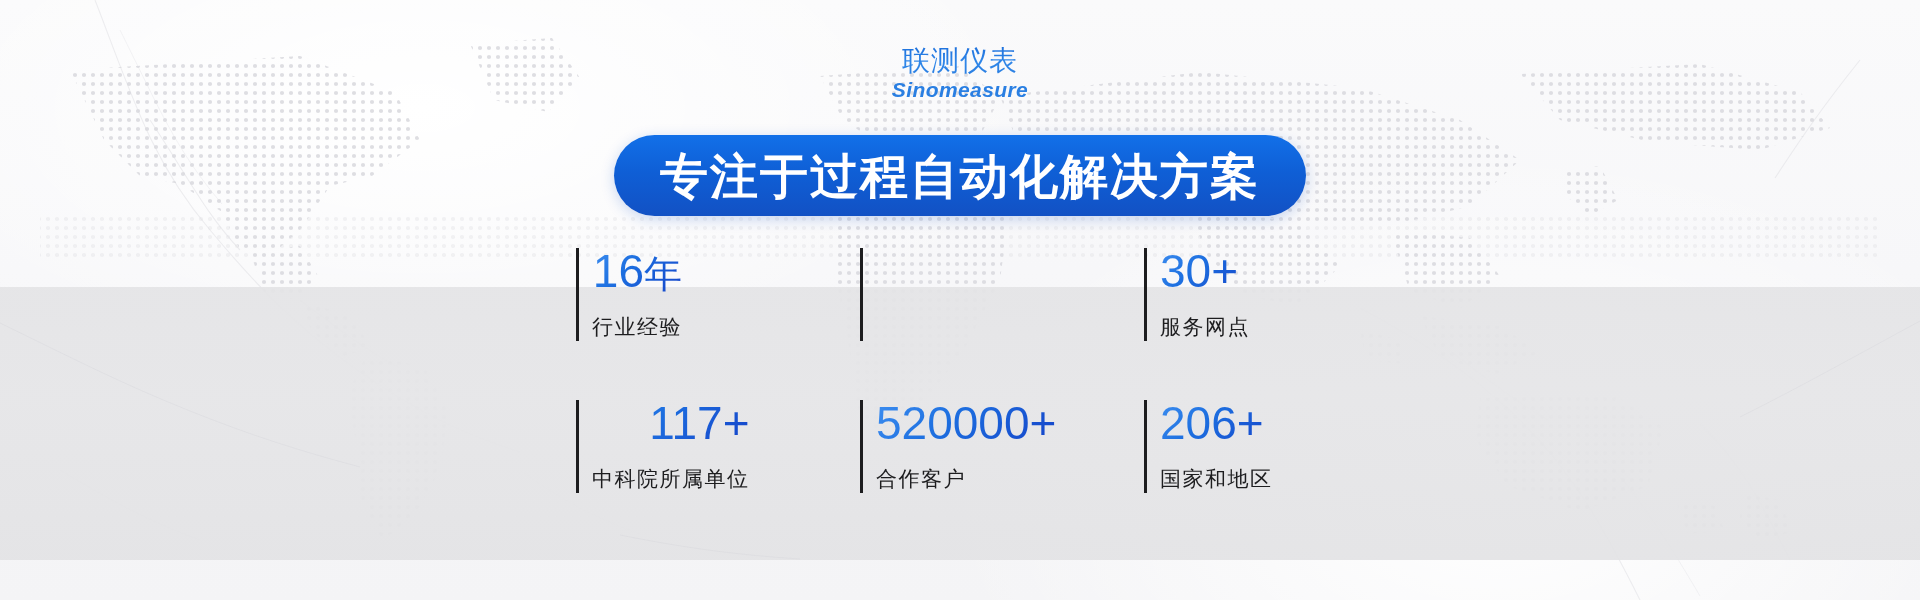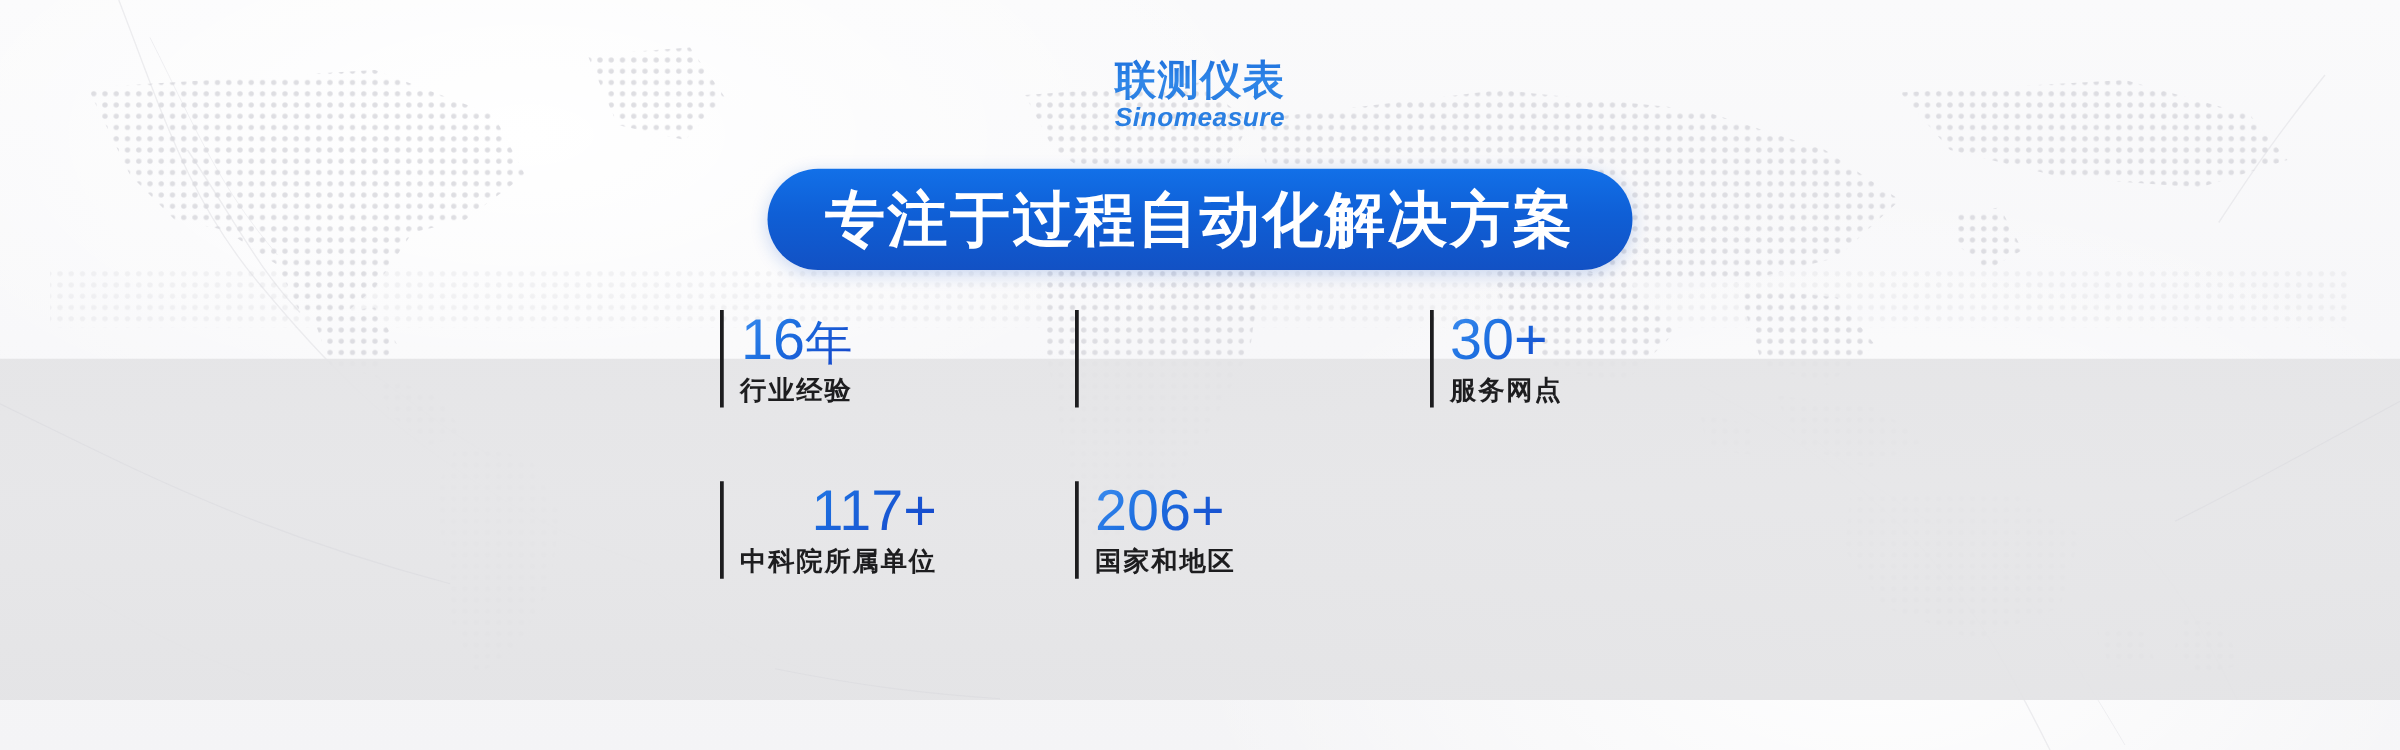--- a/index.html
+++ b/index.html
@@ -70,22 +70,22 @@
     left: 0;
     right: 0;
     top: 47px;
     text-align: center;
     line-height: 1;
     user-select: none;
   }
   .logo-cn {
     display: block;
     font-family: "DejaVu Sans", "Liberation Sans", sans-serif;
-    font-size: 33px;
-    font-weight: 700;
+    font-size: 28px;
+    font-weight: 400;
     letter-spacing: 1px;
     color: #1e6fd9;
     background: linear-gradient(180deg, #1f72dd 0%, #2f86e8 55%, #2a7fe2 100%);
     -webkit-background-clip: text;
     background-clip: text;
     -webkit-text-fill-color: transparent;
   }
   .logo-en {
     display: block;
     margin-top: 4px;
@@ -171,24 +171,24 @@
     -webkit-background-clip: text;
     background-clip: text;
     -webkit-text-fill-color: transparent;
     color: #1a5fd6;
   }
   .stat-value .cn-unit {
     font-family: "DejaVu Sans", "Liberation Sans", sans-serif;
     font-size: 38px;
   }
   .stat-label {
-    margin-top: 3px;
+    margin-top: 18px;
     font-family: "DejaVu Sans", "Liberation Sans", sans-serif;
     font-size: 21px;
-    font-weight: 700;
+    font-weight: 400;
     letter-spacing: 1.5px;
     color: #1d1d1f;
     white-space: nowrap;
   }
 </style>
 </head>
 <body>
 
 <div class="banner">
 
@@ -298,20 +298,27 @@
         </div>
       </div>
       <div class="stats-row">
         <div class="stat stat-col-0">
           <div class="stat-bar"></div>
           <div class="stat-body">
             <div class="stat-value">117+</div>
             <div class="stat-label">中科院所属单位</div>
           </div>
         </div>
+        <div class="stat stat-col-1">
+          <div class="stat-bar"></div>
+          <div class="stat-body">
+            <div class="stat-value">520000+</div>
+            <div class="stat-label">合作客户</div>
+          </div>
+        </div>
         <div class="stat stat-col-2">
           <div class="stat-bar"></div>
           <div class="stat-body">
             <div class="stat-value">206+</div>
             <div class="stat-label">国家和地区</div>
           </div>
         </div>
       </div>
     </div>
 

